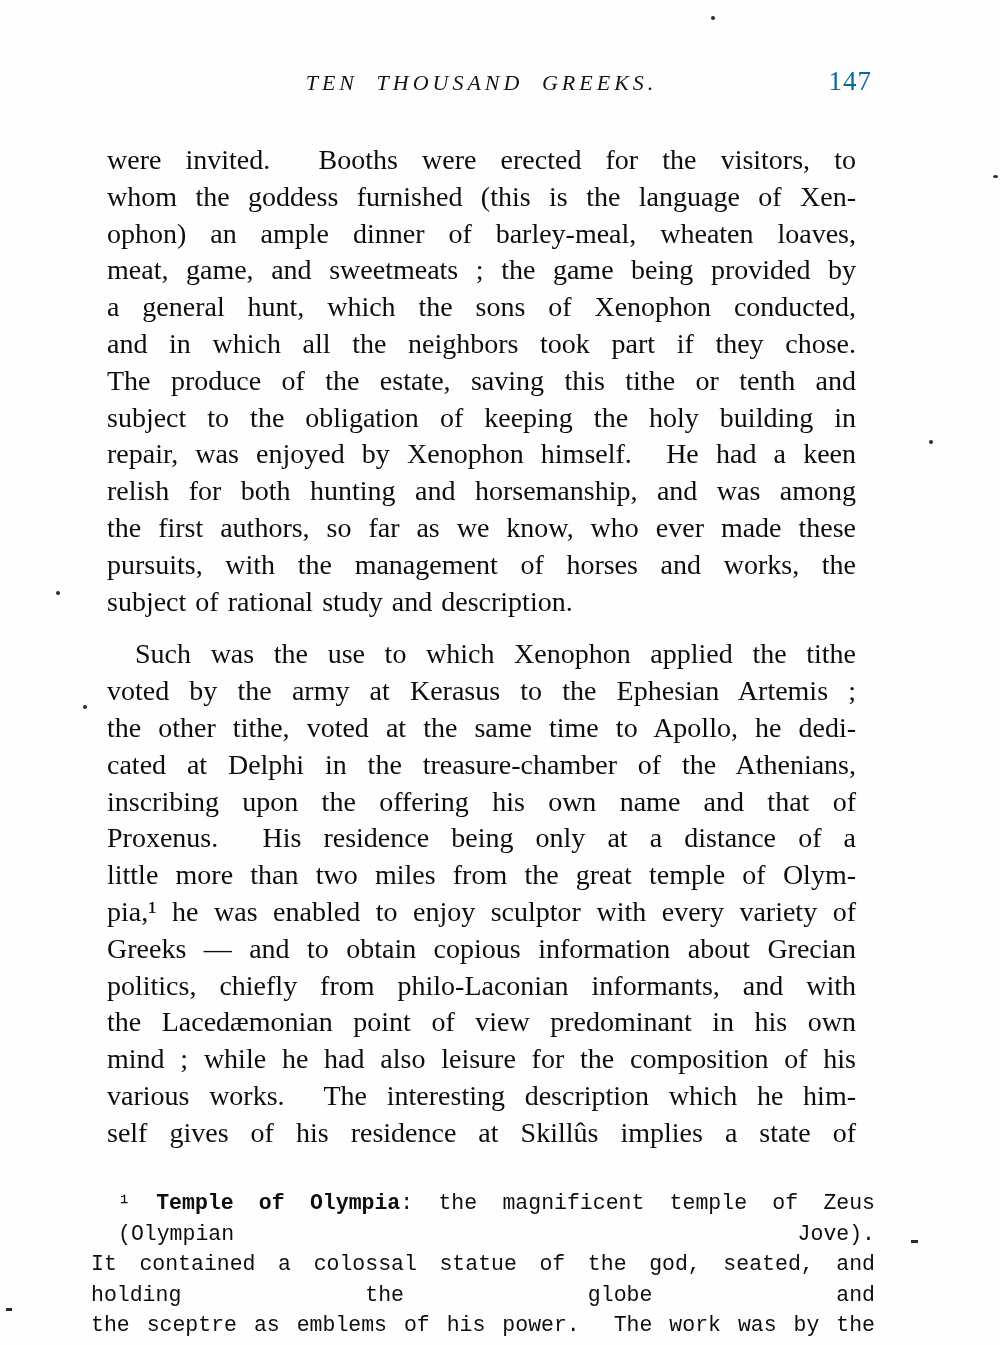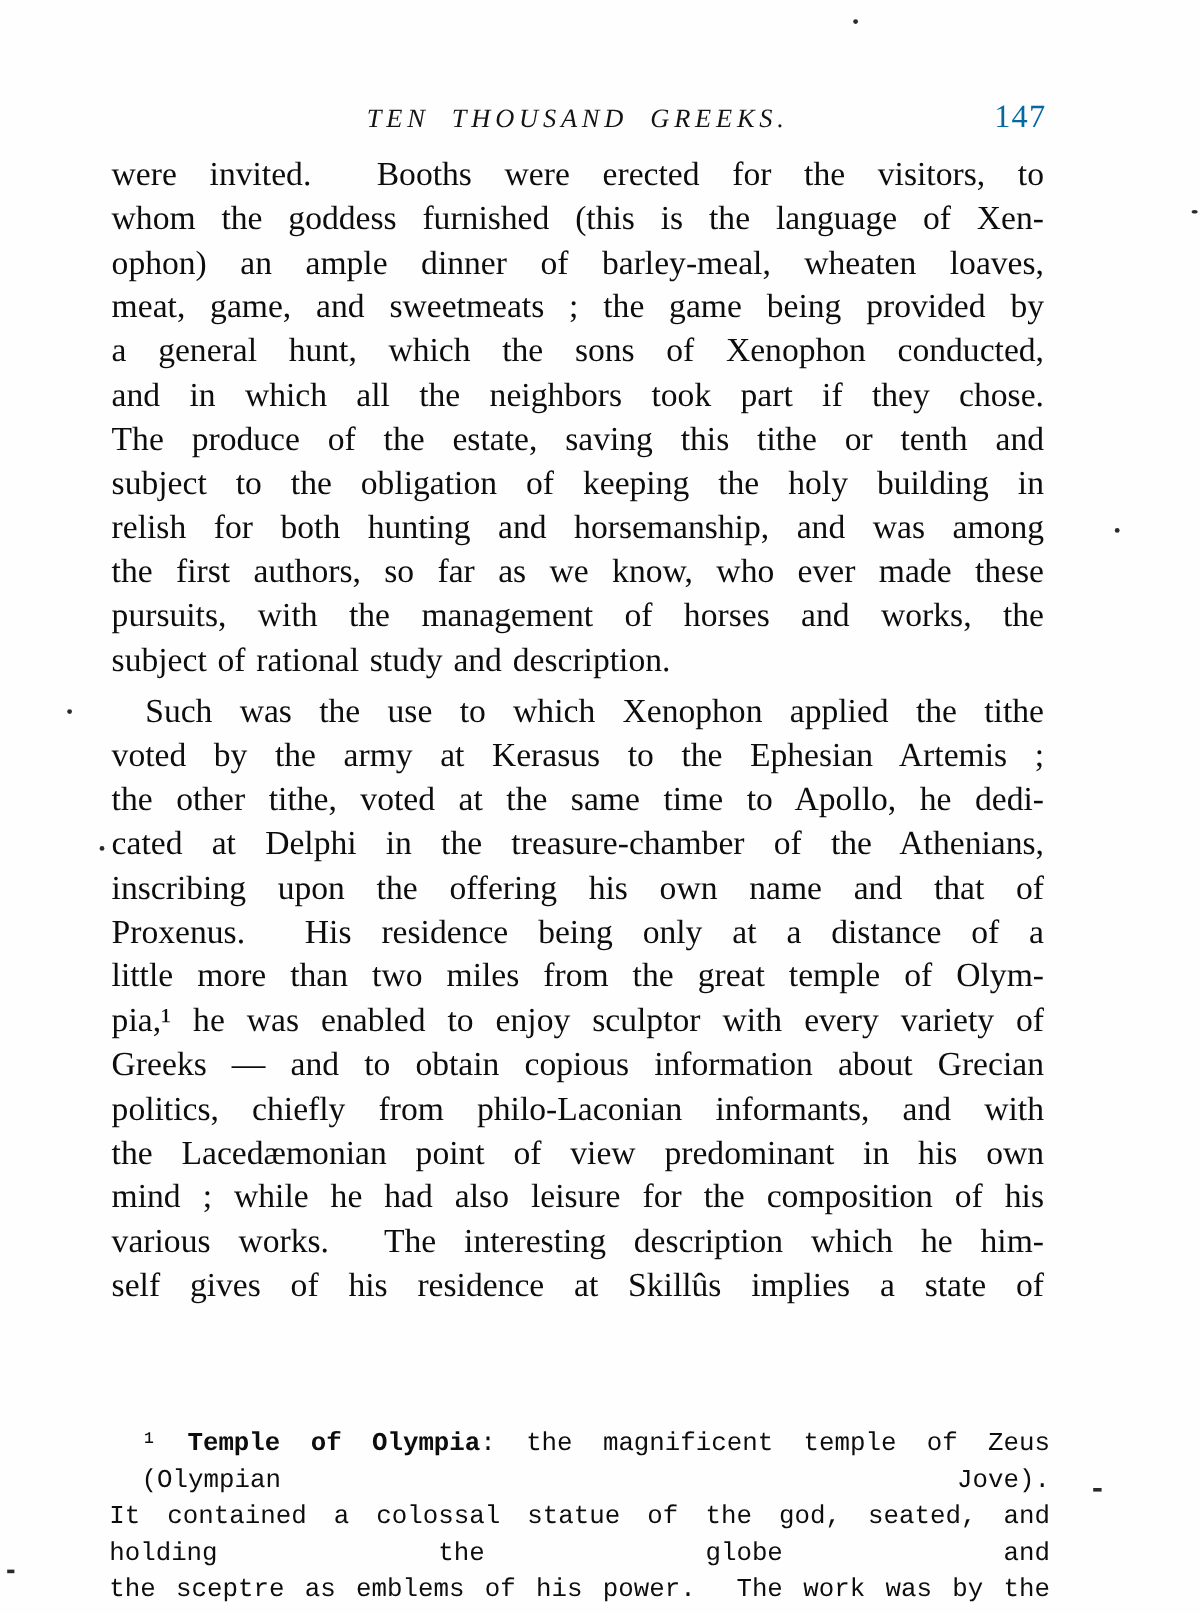--- a/index.html
+++ b/index.html
@@ -12,21 +12,21 @@
     width: 1000px;
     height: 1345px;
     background: #fefefe;
     color: #0d0d0d;
     font-family: "Liberation Serif", "DejaVu Serif", serif;
     overflow: hidden;
   }
   
   .header {
     position: absolute;
-    top: 86px;
+    top: 70px;
     left: 91px;
     width: 781px;
     height: 34px;
   }
   .running-title {
     position: absolute;
     left: 0; right: 0;
     text-align: center;
     font-style: italic;
     font-size: 22px;
@@ -42,21 +42,21 @@
     letter-spacing: 1px;
     color: #0369a1;
   }
   
   .bodytext {
     position: absolute;
     top: 126px;
     left: 91px;
     width: 781px;
   }
-  .paragraph { margin: 2px; }
+  .paragraph { margin: 16px; }
   .paragraph + .paragraph { margin-top: 6px; }
   .jline {
     font-size: 28px;
     line-height: 36.8px;
     word-spacing: 2px;
     text-align: justify;
     text-align-last: justify;
     white-space: normal;
   }
   .jline.endpara { text-align-last: left; }
@@ -100,20 +100,21 @@
 
     <div class="paragraph">
       <div class="jline">were invited.&nbsp; Booths were erected for the visitors, to</div>
       <div class="jline">whom the goddess furnished (this is the language of Xen-</div>
       <div class="jline">ophon) an ample dinner of barley-meal, wheaten loaves,</div>
       <div class="jline">meat, game, and sweetmeats ; the game being provided by</div>
       <div class="jline">a general hunt, which the sons of Xenophon conducted,</div>
       <div class="jline">and in which all the neighbors took part if they chose.</div>
       <div class="jline">The produce of the estate, saving this tithe or tenth and</div>
       <div class="jline">subject to the obligation of keeping the holy building in</div>
+      <div class="jline">repair, was enjoyed by Xenophon himself.&nbsp; He had a keen</div>
       <div class="jline">relish for both hunting and horsemanship, and was among</div>
       <div class="jline">the first authors, so far as we know, who ever made these</div>
       <div class="jline">pursuits, with the management of horses and works, the</div>
       <div class="jline endpara">subject of rational study and description.</div>
     </div>
 
     <div class="paragraph">
       <div class="jline indent">Such was the use to which Xenophon applied the tithe</div>
       <div class="jline">voted by the army at Kerasus to the Ephesian Artemis ;</div>
       <div class="jline">the other tithe, voted at the same time to Apollo, he dedi-</div>

